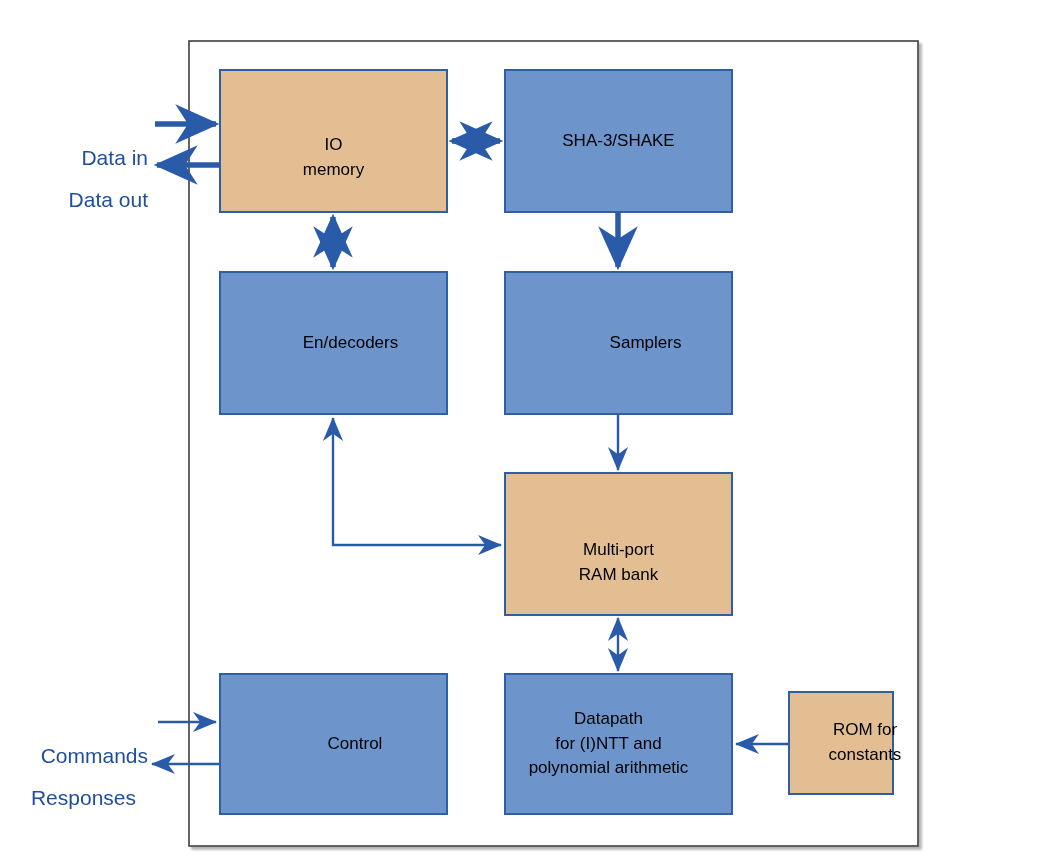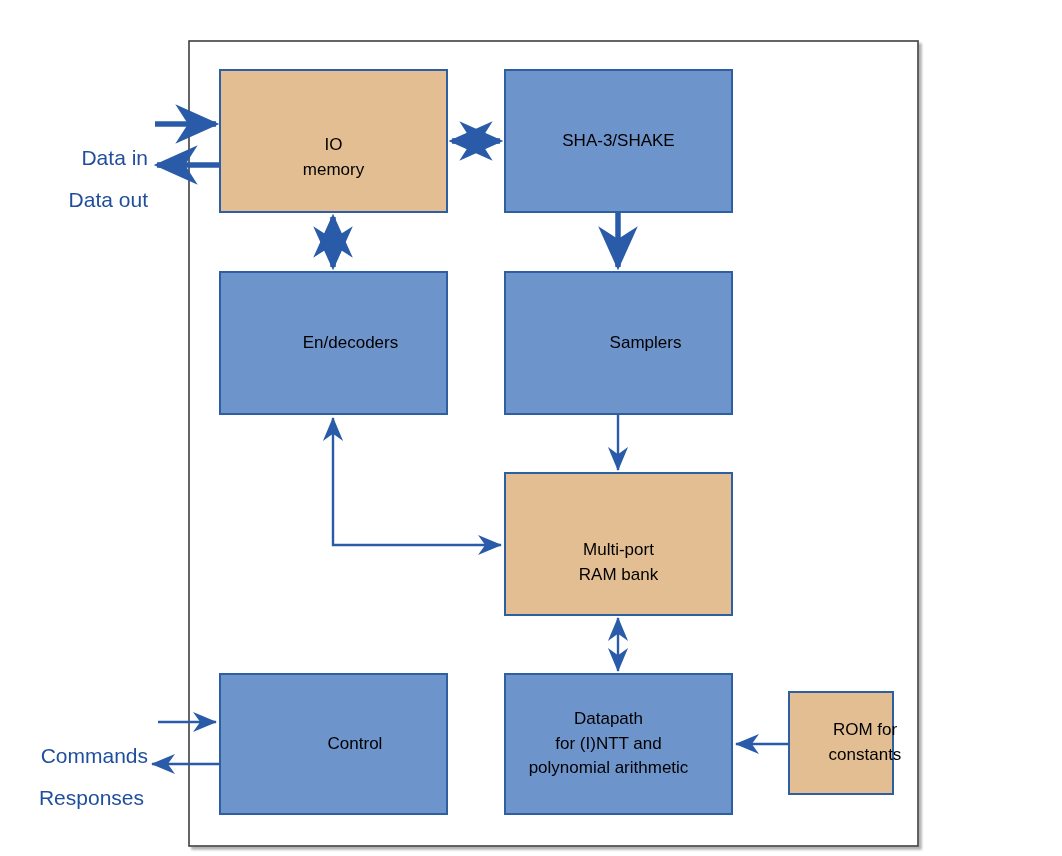--- a/index.html
+++ b/index.html
@@ -128,15 +128,15 @@
 
   <div class="box-label" style="left:789px; top:692px; width:104px; height:102px;margin-left:24px;">ROM for
 constants</div>
 
   <div class="io-label right-align" style="left:40px; top:110px; width:108px;">Data in</div>
 
   <div class="io-label right-align" style="left:30px; top:152px; width:118px;text-align:right;">Data out</div>
 
   <div class="io-label right-align" style="left:20px; top:708px; width:128px;">Commands</div>
 
-  <div class="io-label right-align" style="left:16px; top:750px; width:128px;text-align:right;">Responses</div>
+  <div class="io-label right-align" style="left:8px; top:750px; width:128px;text-align:right;">Responses</div>
 
 </div>
 
 </body></html>

